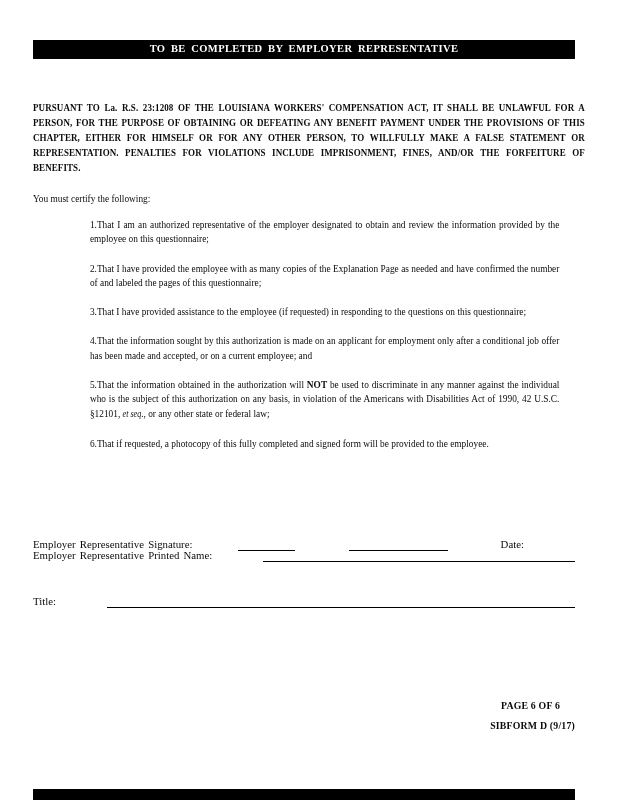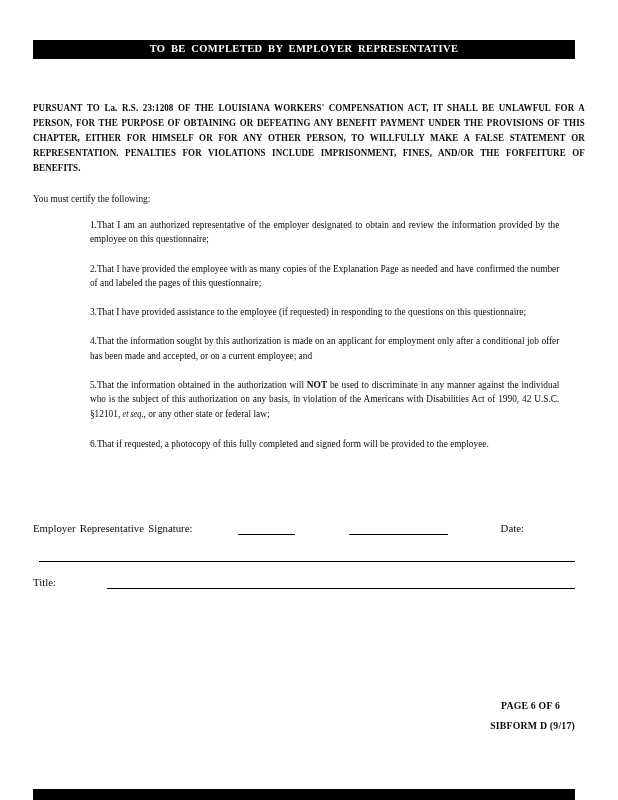--- a/index.html
+++ b/index.html
@@ -37,24 +37,24 @@
   .item .latin { font-style:italic; font-size:9.5px; }
   
   .sig-row {
     position:absolute; left:33px; right:33px; display:flex; align-items:flex-end;
     font-size:10.8px; line-height:14px;gap:45px;
   }
   .sig-row .lbl { white-space:nowrap; word-spacing:1.5px; }
   .blank { border-bottom:1.1px solid #000; height:13px; }
   .row1 { top:521px; }
   .row2 { top:548px; }
-  .row3 { top:575px; }
+  .row3 { top:594px; }
   .b-sig1 { width:86px; }
   .b-sig2 { width:147px; margin-left:9px; }
-  .date-lbl { margin-left:8px; }
+  .date-lbl { margin-left:8px;margin-top:16px; }
   .b-date { flex:1; margin-left:6px; }
   .b-fill { flex:1; margin-left:6px; }
   
   .footer {
     position:absolute; top:700px; right:33px; text-align:right;
     font-weight:bold; font-size:9.8px; line-height:12px;
   }
   .footer-page { margin-right:15px; margin-bottom:8px; letter-spacing:0.2px; }
   .footer-code { letter-spacing:0.2px; }
   
@@ -89,20 +89,21 @@
 
   <div class="sig-row row1">
     <span class="lbl">Employer Representative Signature:</span>
     <span class="blank b-sig1"></span>
     <span class="blank b-sig2"></span>
     <span class="lbl date-lbl">Date:</span>
     <span class="blank b-date"></span>
   </div>
 
   <div class="sig-row row2">
+    <span class="lbl">Employer Representative Printed Name:</span>
     <span class="blank b-fill"></span>
   </div>
 
   <div class="sig-row row3">
     <span class="lbl">Title:</span>
     <span class="blank b-fill"></span>
   </div>
 
   <div class="footer">
     <div class="footer-page">PAGE 6 OF 6</div>

